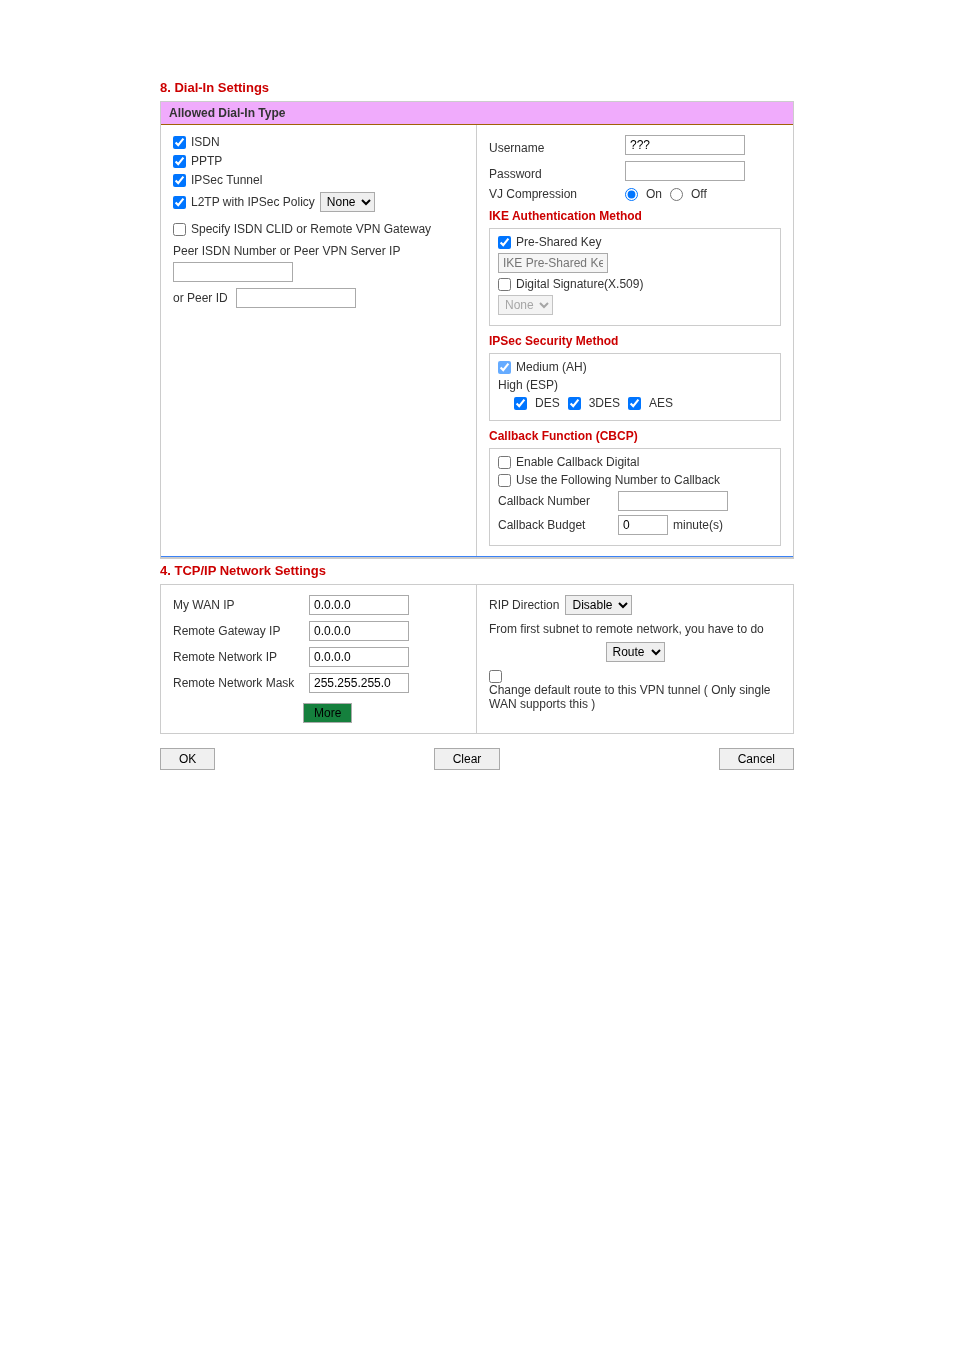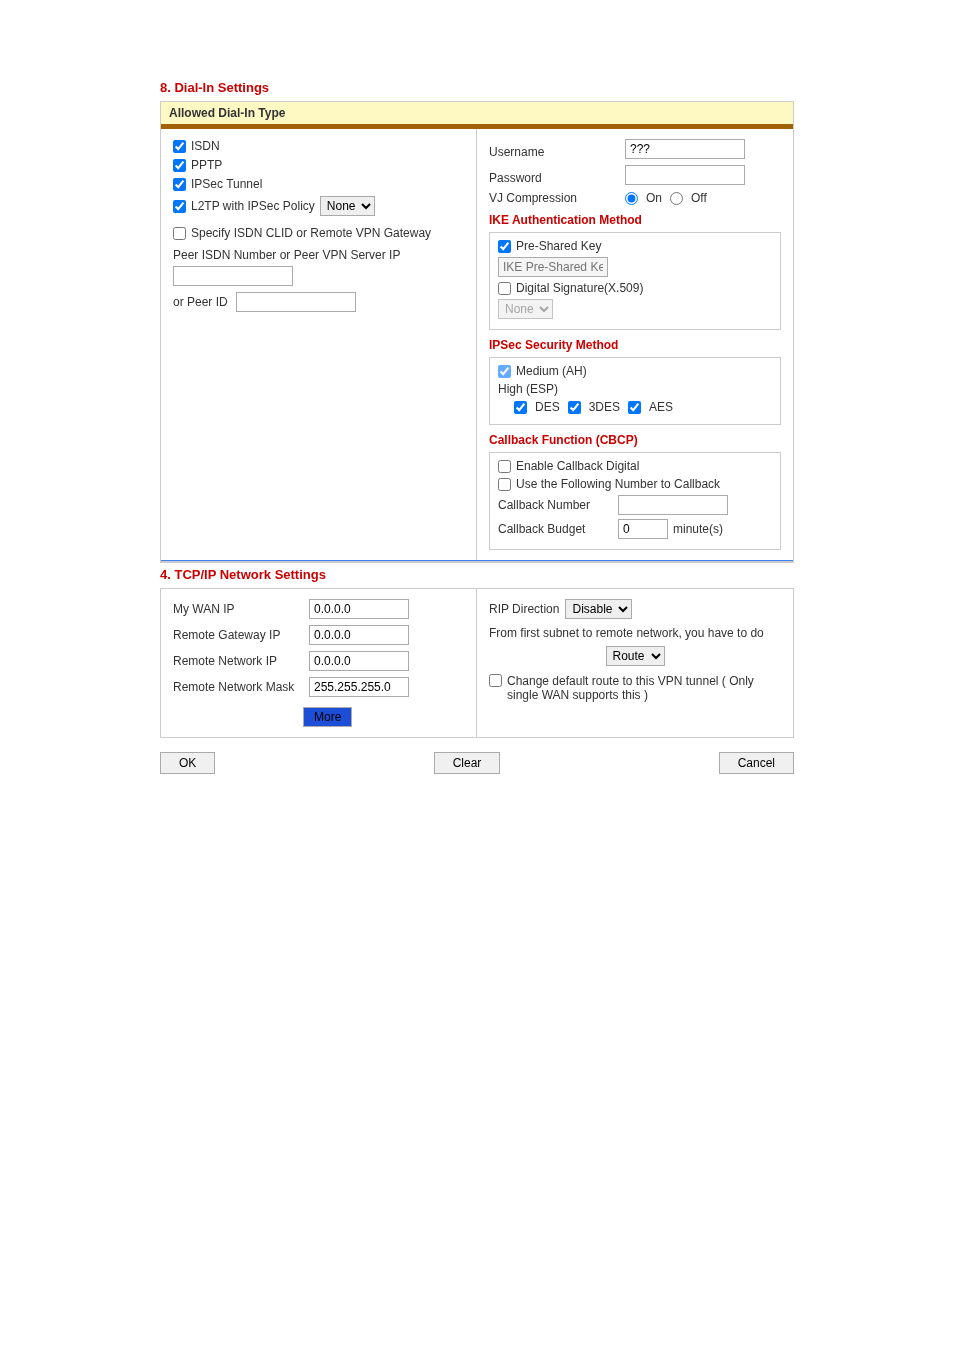--- a/index.html
+++ b/index.html
@@ -16,25 +16,25 @@
       color: #cc0000;
       font-size: 13px;
       font-weight: bold;
       margin-bottom: 6px;
     }
     .main-panel {
       border: 1px solid #ccc;
       background: #fff;
     }
     .panel-header {
-      background: #fef9c3;
+      background: #f0abfc;
       padding: 4px 8px;
       font-weight: bold;
       font-size: 12px;
-      border-bottom: 5px solid #a16207;
+      border-bottom: 1px solid #a16207;
     }
     .panel-body {
       display: flex;
       border-bottom: 1px solid #3b82f6;
     }
     .left-col {
       width: 50%;
       padding: 10px 12px;
       border-right: 1px solid #ccc;
     }
@@ -191,21 +191,21 @@
       font-size: 12px;
     }
     .tcpip-input {
       border: 1px solid #aaa;
       padding: 2px 4px;
       font-size: 12px;
       width: 100px;
     }
     .more-btn {
       border: 1px solid #aaa;
-      background: #1d4ed8;
+      background: #15803d;
       padding: 2px 10px;
       font-size: 12px;
       cursor: pointer;
       margin-top: 4px;
     }
     .rip-row {
       display: flex;
       align-items: center;
       gap: 6px;
       margin-bottom: 6px;
@@ -221,22 +221,22 @@
       margin-bottom: 8px;
     }
     .route-select {
       border: 1px solid #aaa;
       padding: 1px 2px;
       font-size: 12px;
     }
     .change-default-row {
       display: flex;
       align-items: flex-start;
-      gap: 5px;
-      font-size: 12px;
+      font-size: 12px;
+      flex-direction: column;
     }
     .btn-row {
       display: flex;
       justify-content: space-between;
       gap: 10px;
       padding: 14px 0;
     }
     .action-btn {
       border: 1px solid #aaa;
       background: #f0f0f0;

